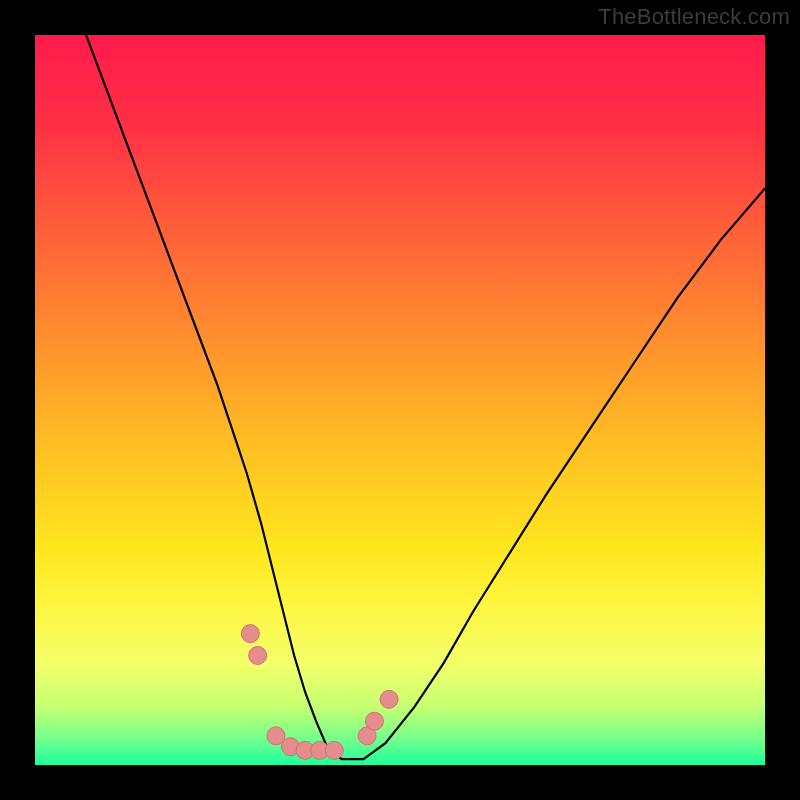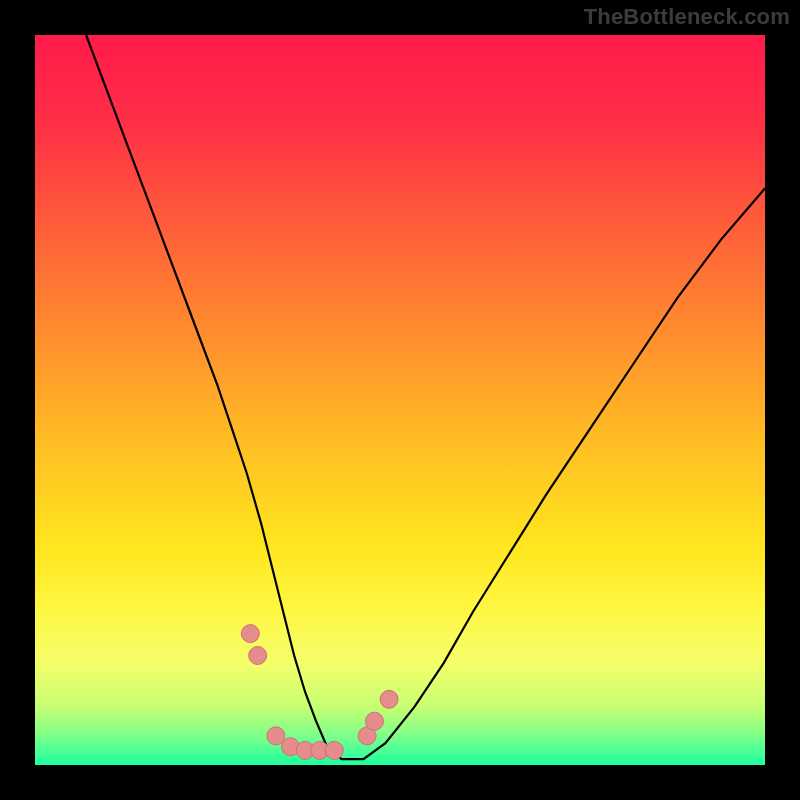--- a/index.html
+++ b/index.html
@@ -18,21 +18,21 @@
     width: 800px;
     height: 800px;
     background: #000;
   }
   .watermark {
     position: absolute;
     top: 4px;
     right: 10px;
     color: #3c3c3c;
     font-size: 22px;
-    font-weight: 700;
+    font-weight: 400;
     letter-spacing: 0.2px;
     z-index: 20;
   }
   .plot-wrap {
     position: absolute;
     left: 35px;
     top: 35px;
     width: 730px;
     height: 730px;
   }

